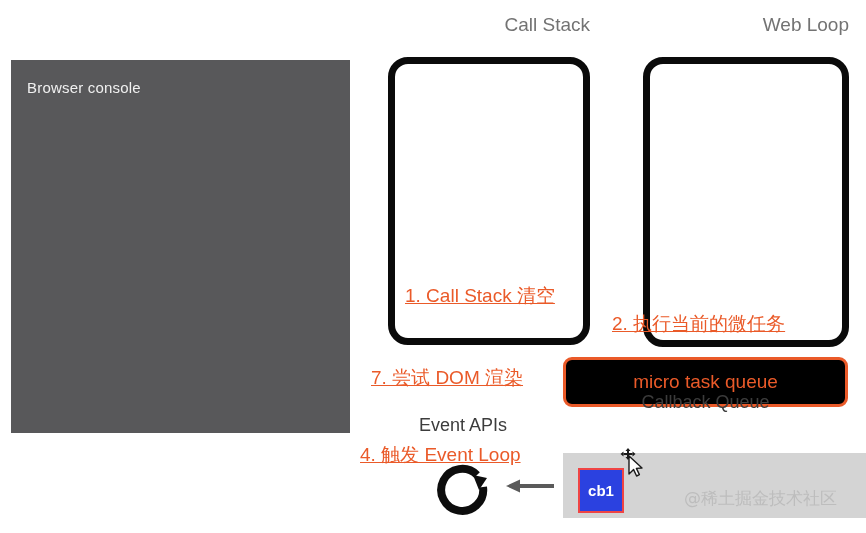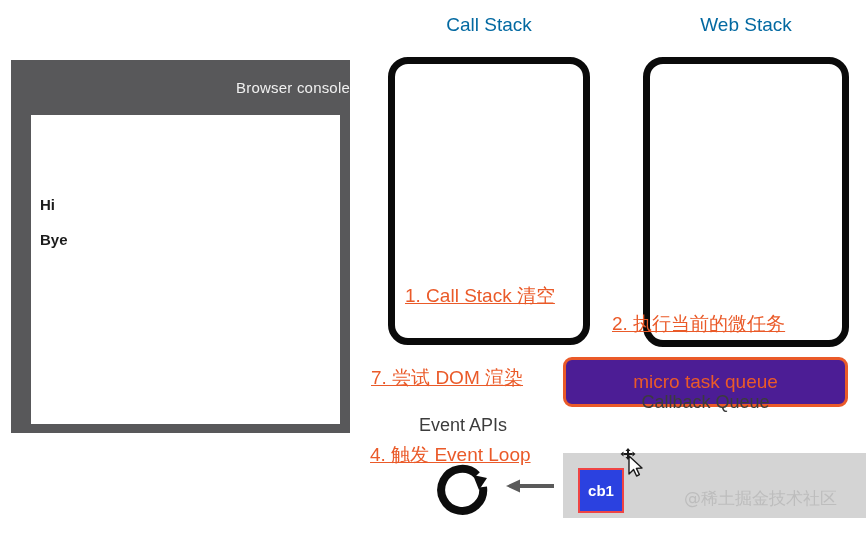--- a/index.html
+++ b/index.html
@@ -22,26 +22,26 @@
   #console-panel {
     left: 11px;
     top: 60px;
     width: 339px;
     height: 373px;
     background: #58585a;
     box-sizing: border-box;
   }
   #console-title {
     position: absolute;
-    left: 0;
+    left: 16px;
     top: 0;
     width: 339px;
     height: 37px;
     line-height: 55px;
-    text-align: right;
+    text-align: left;
     color: #f0f0f0;
     font-size: 15px;
     letter-spacing: 0.2px;
   }
   #console-output {
     position: absolute;
     left: 20px;
     top: 55px;
     width: 309px;
     height: 309px;
@@ -52,23 +52,23 @@
     left: 9px;
     color: #1c1c1c;
     font-size: 15px;
     font-weight: 600;
   }
   #console-line-0 { top: 81px; }
   #console-line-1 { top: 116px; }
 
   
   .column-heading {
-    color: #0369a1;
+    color: #737373;
     font-size: 19px;
-    text-align: center;
+    text-align: right;
     white-space: nowrap;
   }
   #heading-call-stack { left: 388px; top: 14px; width: 202px; }
   #heading-web-apis   { left: 643px; top: 14px; width: 206px; }
 
   
   .black-box {
     border: 7px solid #0a0a0a;
     border-radius: 20px;
     background: #ffffff;
@@ -80,31 +80,31 @@
   
   .annotation {
     color: #ea5a29;
     font-size: 19px;
     white-space: nowrap;
     text-decoration: underline;
   }
   #annotation-1 { left: 405px; top: 283px; }
   #annotation-2 { left: 612px; top: 311px; }
   #annotation-3 { left: 371px; top: 365px; }
-  #annotation-4 { left: 370px; top: 442px; }
+  #annotation-4 { left: 360px; top: 442px; }
 
   
   #micro-task-queue-box {
     left: 563px;
     top: 357px;
     width: 285px;
     height: 50px;
     border: 3px solid #ea5a29;
     border-radius: 9px;
-    background: #4c1d95;
+    background: #000000;
     box-sizing: border-box;
   }
   #micro-task-queue-label {
     width: 100%;
     height: 100%;
     display: flex;
     align-items: center;
     justify-content: center;
     color: #ea5a29;
     font-size: 19px;
@@ -182,28 +182,24 @@
     font-size: 17px;
     white-space: nowrap;
     font-family: "DejaVu Sans", "Liberation Sans", sans-serif;
   }
 </style>
 </head>
 <body>
 
 <div class="abs" id="console-panel">
   <div id="console-title">Browser console</div>
-  <div id="console-output">
-    <div class="console-line" id="console-line-0">Hi</div>
-    <div class="console-line" id="console-line-1">Bye</div>
-  </div>
 </div>
 
 <div class="abs column-heading" id="heading-call-stack">Call Stack</div>
-<div class="abs column-heading" id="heading-web-apis">Web Stack</div>
+<div class="abs column-heading" id="heading-web-apis">Web Loop</div>
 
 <div class="abs black-box" id="call-stack-box"></div>
 <div class="abs black-box" id="web-apis-box"></div>
 
 <div class="abs annotation" id="annotation-1">1. Call Stack 清空</div>
 <div class="abs annotation" id="annotation-2">2. 执行当前的微任务</div>
 <div class="abs annotation" id="annotation-3">7. 尝试 DOM 渲染</div>
 <div class="abs annotation" id="annotation-4">4. 触发 Event Loop</div>
 
 <div class="abs" id="micro-task-queue-box">

